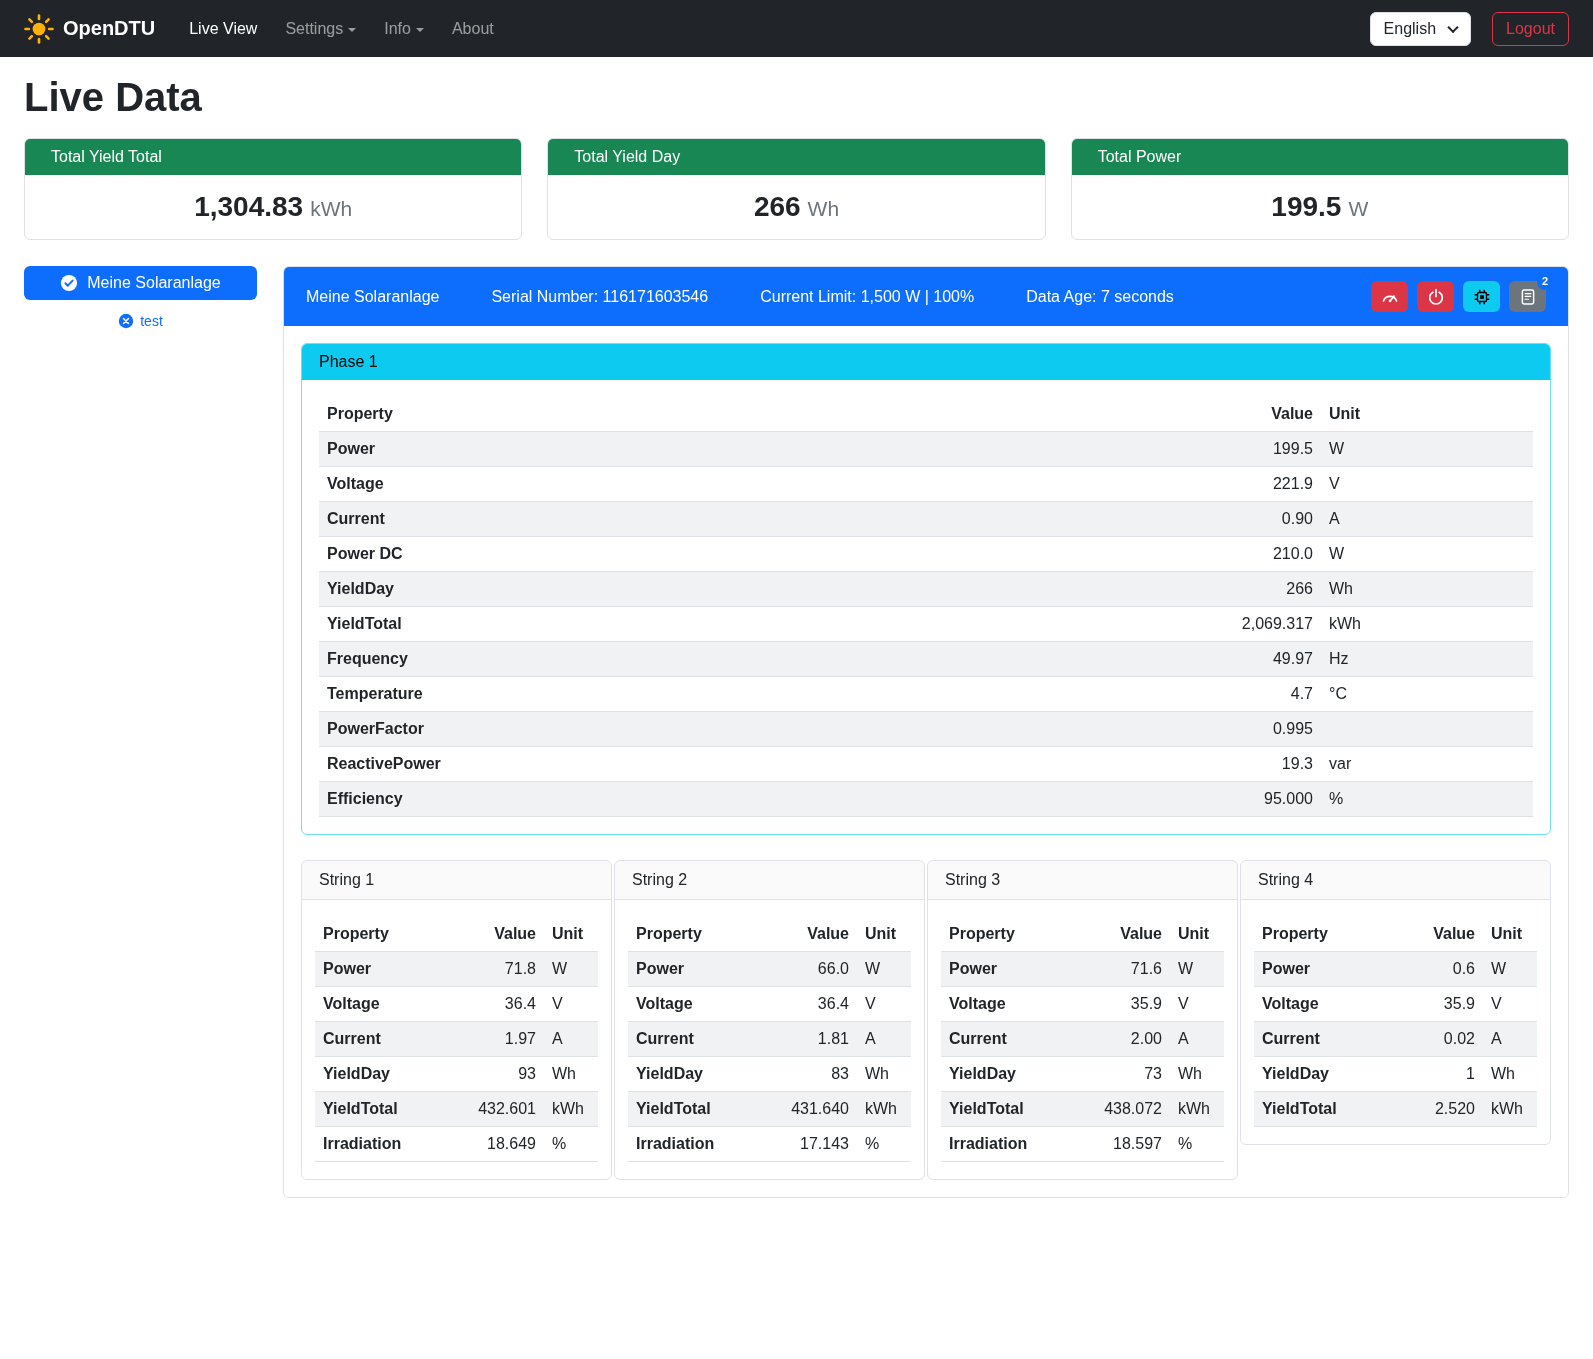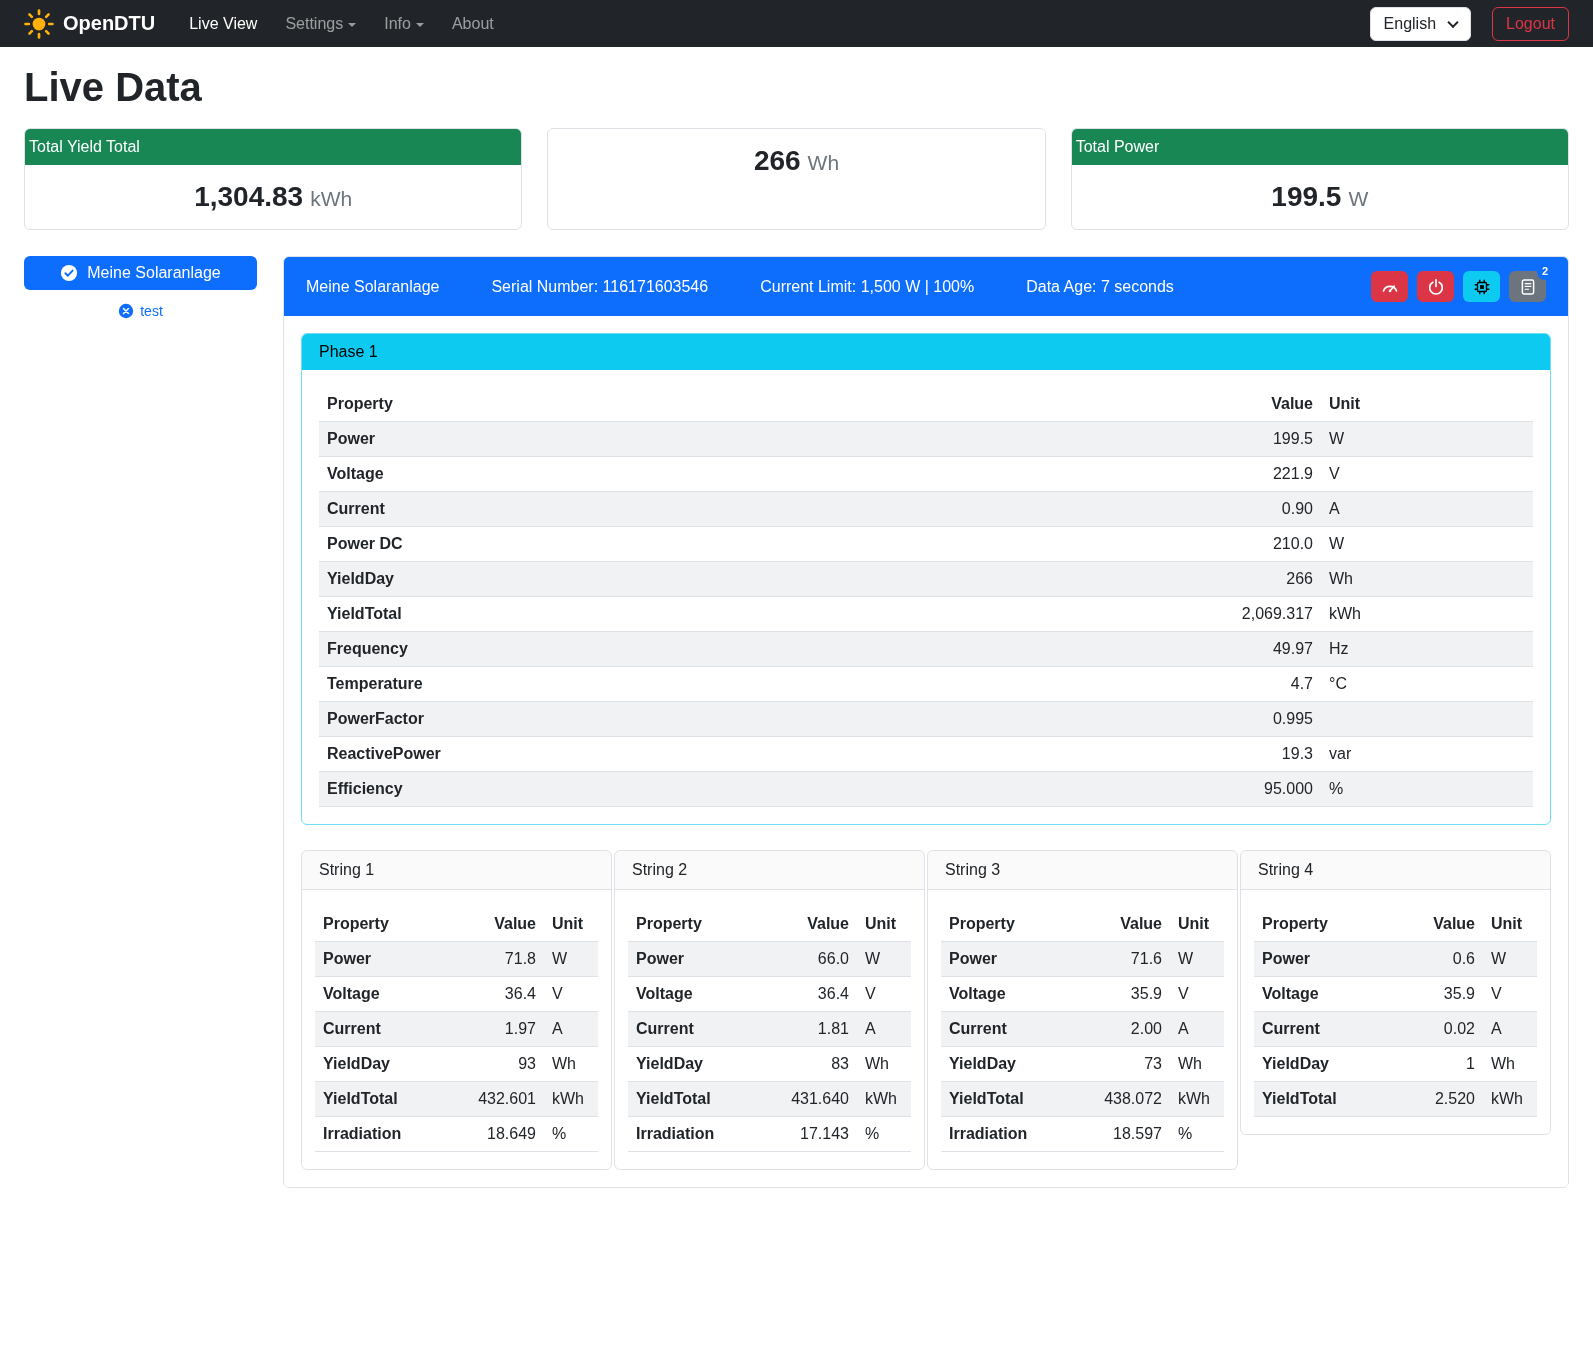--- a/index.html
+++ b/index.html
@@ -3,21 +3,21 @@
 <meta charset="utf-8">
 <style>
   * { box-sizing: border-box; margin: 0; padding: 0; }
   body {
     font-family: "Liberation Sans", "DejaVu Sans", sans-serif;
     background: #fff; color: #212529;
     width: 1593px; min-height: 1359px;
   }
   
   .navbar {
-    height: 47px; background: #212529;
+    height: 57px; background: #212529;
     display: flex; align-items: center; justify-content: space-between;
     padding: 0 24px;
   }
   .nav-left { display: flex; align-items: center; gap: 4px; }
   .brand { display: flex; align-items: center; gap: 9px; color: #fff; font-size: 20px; font-weight: 600; margin-right: 18px; cursor: pointer; }
   .nav-link { color: rgba(255,255,255,.55); font-size: 16px; padding: 8px 12px; cursor: pointer; white-space: nowrap; }
   .nav-link.active { color: #fff; }
   .caret { display: inline-block; margin-left: 5px; vertical-align: 2px; border-top: 4px solid currentColor; border-left: 4px solid transparent; border-right: 4px solid transparent; }
   .nav-right { display: flex; align-items: center; gap: 21px; }
   .lang-select {
@@ -35,21 +35,21 @@
     color: #dc3545; border: 1px solid #dc3545; background: transparent;
     padding: 7px 13px; border-radius: 6px; font-size: 16px; cursor: pointer;
     font-family: inherit;
   }
   
   .container { padding: 14px 24px 24px; }
   h1.page-title { font-size: 40px; font-weight: 600; margin: 4px 0 18px; }
   
   .summary-row { display: flex; gap: 25px; margin-bottom: 26px; }
   .sum-card { flex: 1; border: 1px solid #dee2e6; border-radius: 6px; overflow: hidden; background: #fff; }
-  .sum-card-header { background: #198754; color: #fff; padding: 9px 4px; font-size: 16px; }
+  .sum-card-header { background: #198754; color: #fff; padding: 9px 26px; font-size: 16px; }
   .sum-card-body { padding: 16px; text-align: center; }
   .sum-value { font-size: 28px; font-weight: 700; }
   .sum-unit { font-size: 21px; color: #6c757d; font-weight: 400; margin-left: 7px; }
   
   .content-row { display: flex; align-items: flex-start; }
   .sidebar { width: 233px; margin-right: 26px; flex-shrink: 0; }
   .inverter-select {
     width: 100%; background: #0d6efd; color: #fff; border: none; border-radius: 6px;
     padding: 8px 12px; font-size: 16px; display: flex; align-items: center;
     justify-content: center; gap: 9px; cursor: pointer; font-family: inherit;
@@ -143,20 +143,21 @@
   <h1 class="page-title">Live Data</h1>
 
   <div class="summary-row">
     <div class="sum-card">
       <div class="sum-card-header">Total Yield Total</div>
       <div class="sum-card-body">
         <span class="sum-value">1,304.83</span><span class="sum-unit">kWh</span>
       </div>
     </div>
     <div class="sum-card">
+      <div class="sum-card-header">Total Yield Day</div>
       <div class="sum-card-body">
         <span class="sum-value">266</span><span class="sum-unit">Wh</span>
       </div>
     </div>
     <div class="sum-card">
       <div class="sum-card-header">Total Power</div>
       <div class="sum-card-body">
         <span class="sum-value">199.5</span><span class="sum-unit">W</span>
       </div>
     </div>

